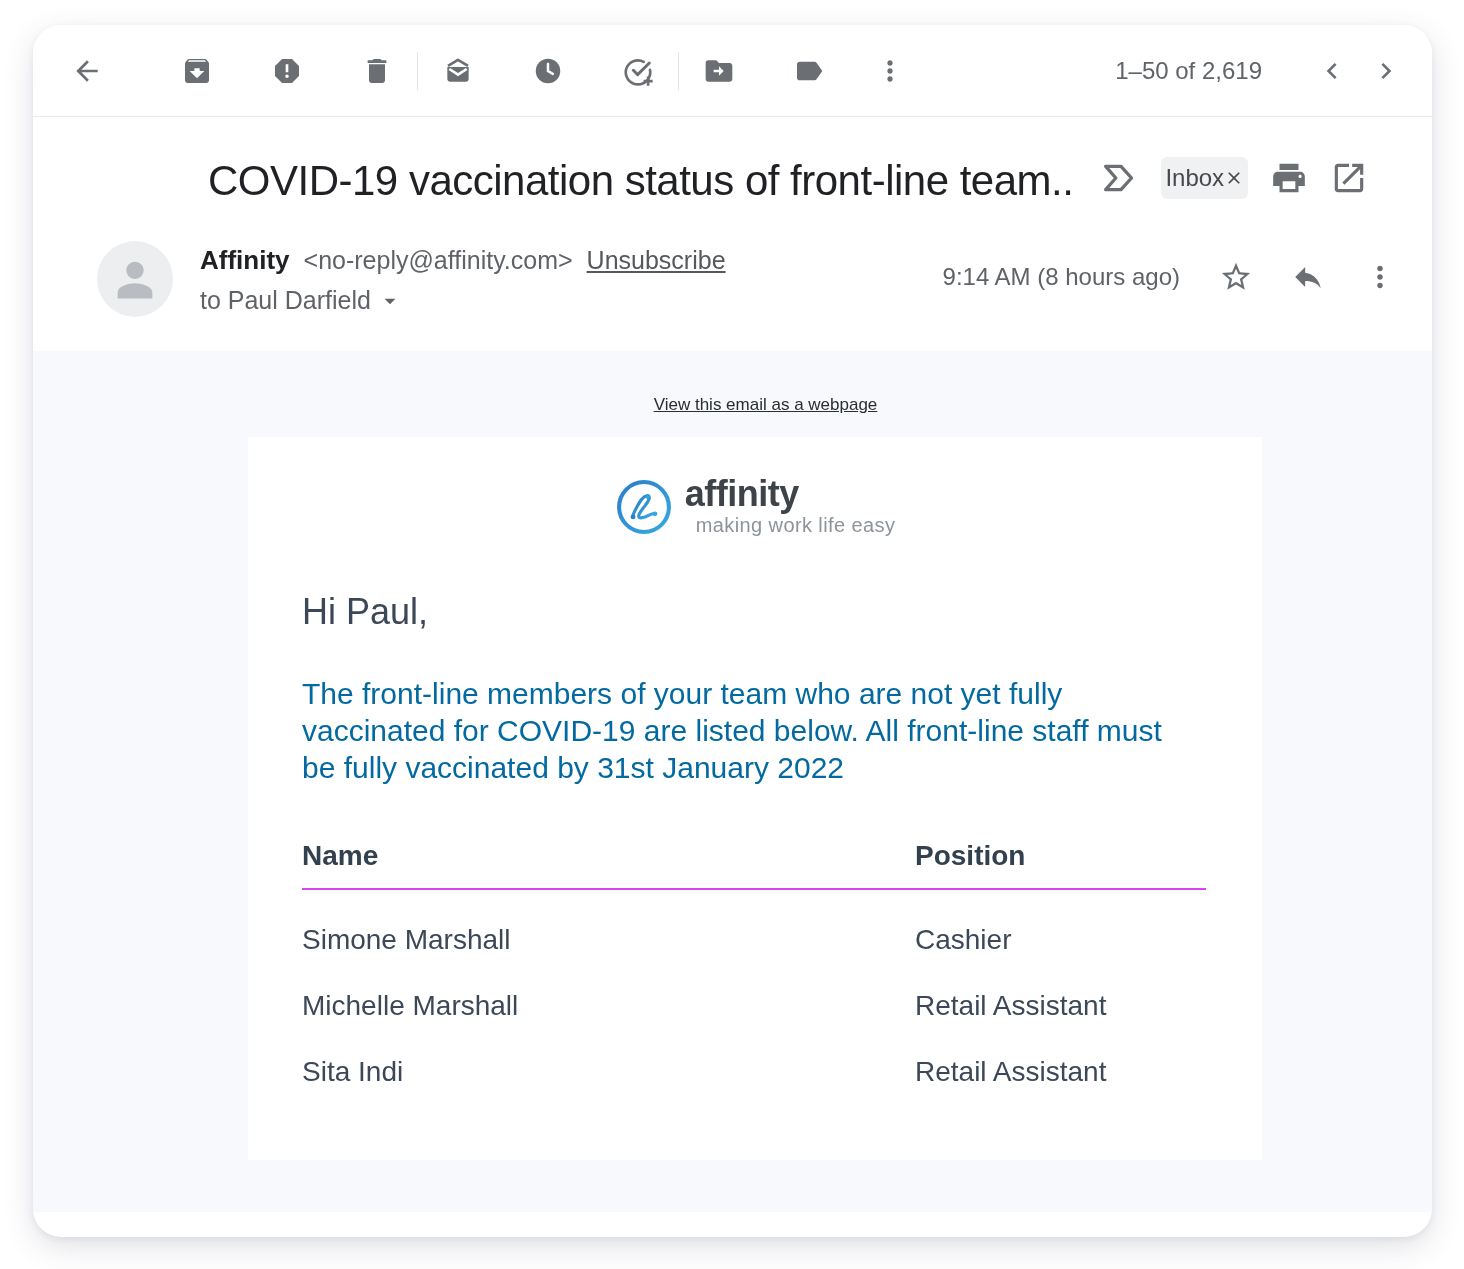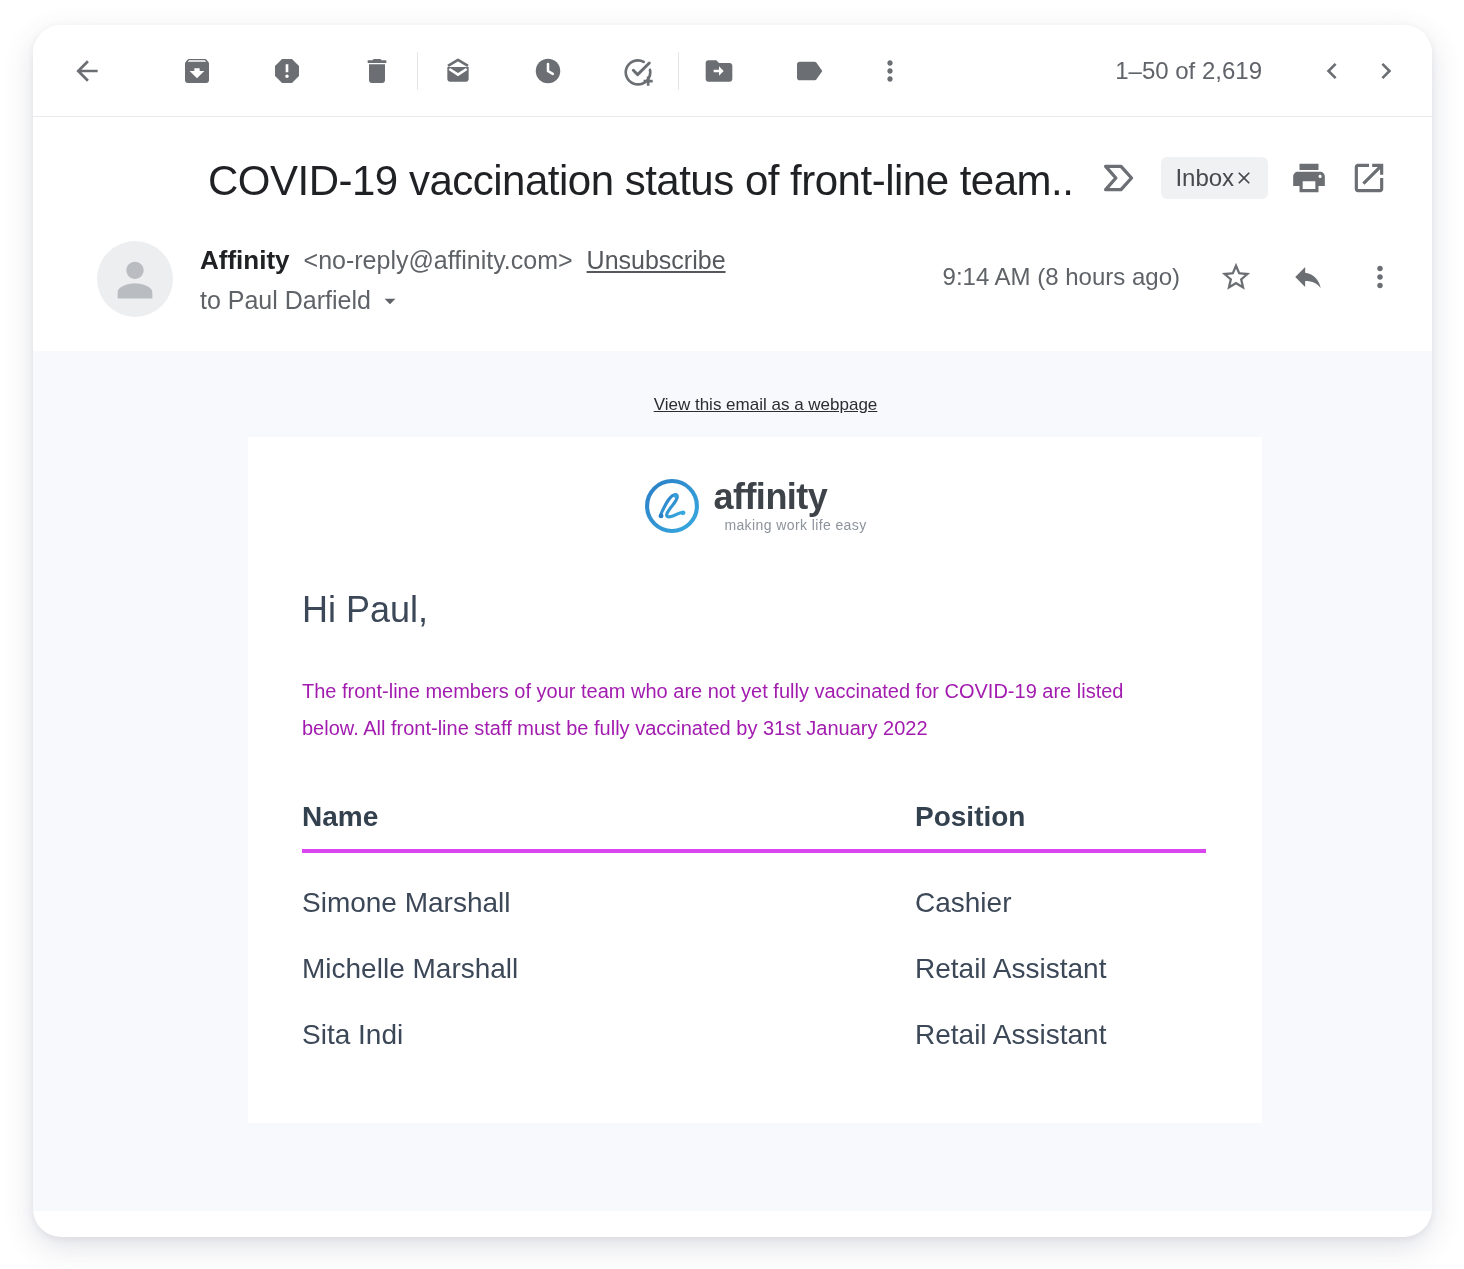--- a/index.html
+++ b/index.html
@@ -35,21 +35,21 @@
   .subject-row { display:flex; align-items:flex-start; padding:40px 40px 18px 167px; background:#fff;margin-left:8px; }
   .subject-title {
     font-size:42px; font-weight:400; color:#1f2124; letter-spacing:-0.5px;
     white-space:nowrap; overflow:hidden; max-width:940px;
   }
   .subject-icons { display:flex; align-items:center; margin-left:26px; gap:22px; }
   .importance-btn { background:none; border:none; cursor:pointer; display:flex; padding:0; }
   .importance-btn svg { width:40px; height:40px; }
   .label-chip {
     display:flex; align-items:center; gap:0; background:#f0f1f3; border-radius:6px;
-    padding:7px 14px; font-size:24px; color:#46494d; cursor:pointer; border:none;
+    padding:7px 4px; font-size:24px; color:#46494d; cursor:pointer; border:none;
   }
   .chip-x svg { width:20px; height:20px; display:block; }
   .sub-act { background:none; border:none; cursor:pointer; display:flex; padding:0; }
   .sub-act svg { width:38px; height:38px; }
 
   
   .sender-row { display:flex; align-items:flex-start; padding:18px 28px 34px 64px; background:#fff; }
   .avatar {
     width:76px; height:76px; border-radius:50%; background:#eceef0; flex:0 0 auto;
     display:flex; align-items:center; justify-content:center; overflow:hidden;
@@ -73,29 +73,29 @@
   .email-viewport { background:#f7f9fc; padding:44px 0 52px 215px; min-height:860px; }
   .email-wrap { width:1014px; }
   .webpage-link-row { text-align:center; margin-bottom:22px; }
   .webpage-link { font-size:17px; color:#2b2e31; text-decoration:underline; cursor:pointer;margin-left:21px; }
   .email-card { background:#ffffff; padding:40px 54px 72px 54px; }
 
   .logo-block { display:flex; justify-content:center; align-items:center; gap:12px; margin-bottom:54px; }
   .logo-mark svg { width:58px; height:58px; display:block; }
   .logo-text { display:flex; flex-direction:column; }
   .brand-word { font-size:36px; font-weight:700; color:#3d4349; letter-spacing:-0.5px; line-height:34px; }
-  .brand-tag { font-size:14px; color:#8d939b; letter-spacing:0.4px; margin-top:3px;margin-left:11px; }
+  .brand-tag { font-size:20px; color:#8d939b; letter-spacing:0.4px; margin-top:3px;margin-left:11px; }
 
   .greeting { font-size:36px; color:#3c4858; margin-bottom:42px; }
-  .body-text { font-size:20px; color:#a21caf; line-height:37px; max-width:880px; margin-bottom:36px; }
+  .body-text { font-size:30px; color:#0369a1; line-height:37px; max-width:880px; margin-bottom:36px; }
 
   table.people { border-collapse:collapse; width:904px; }
   table.people th {
     text-align:left; font-size:28px; font-weight:700; color:#33404e;
-    padding:18px 0 16px 0; border-bottom:4px solid #d946ef;
+    padding:18px 0 16px 0; border-bottom:2px solid #d946ef;
   }
   table.people td { font-size:28px; color:#3c4858; padding:34px 0 0 0; }
   .col-name { width:613px; }
 </style>
 </head>
 <body>
 
 <div class="window">
 
   <div class="toolbar">

